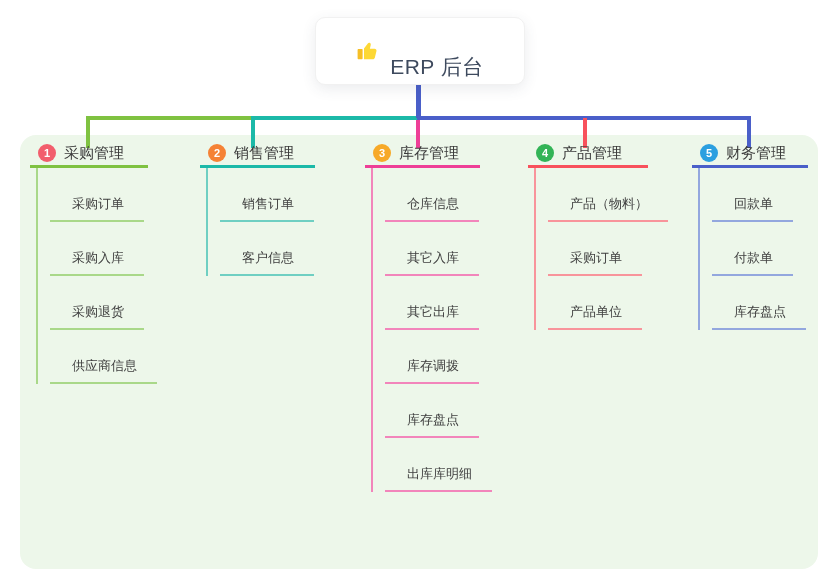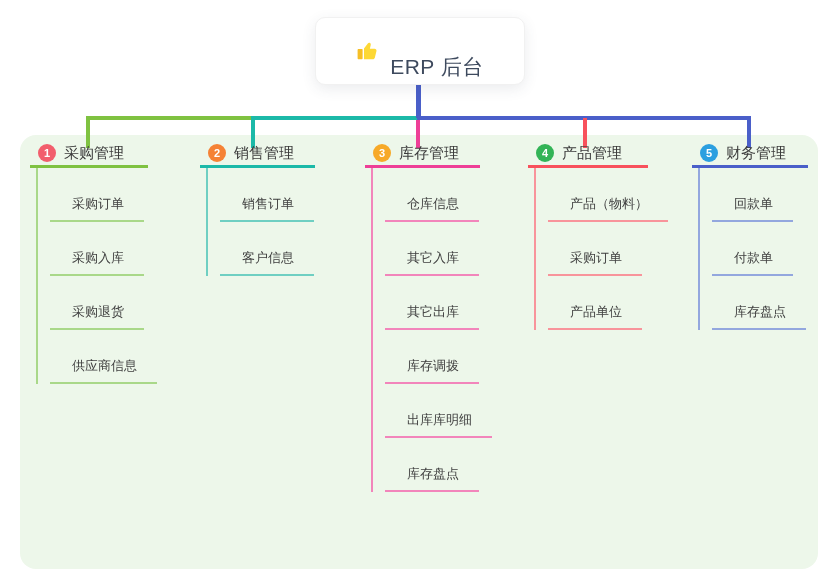--- a/index.html
+++ b/index.html
@@ -134,25 +134,25 @@
         </div>
         <div class="child" style="width: 94px;">
           <span>其它入库</span>
         </div>
         <div class="child" style="width: 94px;">
           <span>其它出库</span>
         </div>
         <div class="child" style="width: 94px;">
           <span>库存调拨</span>
         </div>
+        <div class="child" style="width: 94px;">
+          <span>库存盘点</span>
+        </div>
         <div class="child" style="width: 107px;">
           <span>出库库明细</span>
-        </div>
-        <div class="child" style="width: 94px;">
-          <span>库存盘点</span>
         </div>
       </div>
   </div>
 
   <div class="branch branch-3" style="--line: #f8515c; --cline: #f8949b;">
     <div class="branch-header">
       <span class="badge" style="background: rgb(51, 180, 87);">4</span>
       <span class="label">产品管理</span>
     </div>
     <div class="children">

